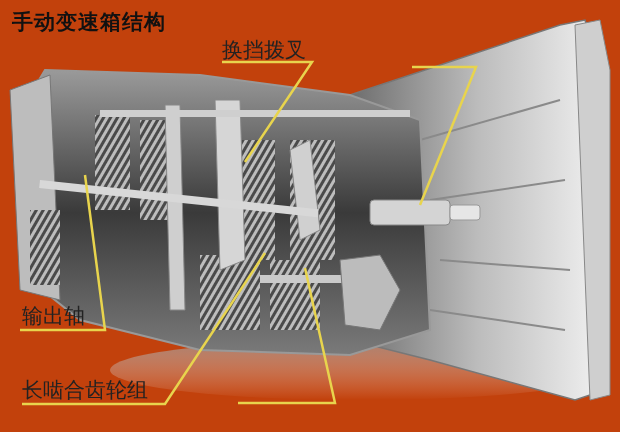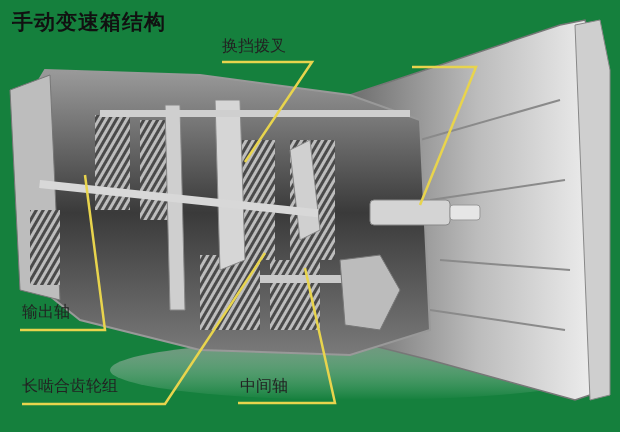--- a/index.html
+++ b/index.html
@@ -1,34 +1,34 @@
 <!DOCTYPE html>
 <html><head>
   <meta charset="utf-8">
   <style>
     html, body { margin: 0; padding: 0; background: #ffffff; }
     .canvas {
       position: relative;
       width: 620px;
       height: 432px;
       overflow: hidden;
-      background: #15803d;
+      background: #c2410c;
       font-family: "DejaVu Sans", "Liberation Sans", sans-serif;
     }
     .title {
       position: absolute;
       left: 12px; top: 8px;
       font-size: 21px;
       font-weight: bold;
       color: #111;
       letter-spacing: 1px;
     }
     .label {
       position: absolute;
-      font-size: 16px;
+      font-size: 21px;
       color: #222;
       white-space: nowrap;
     }
     .watermark {
       position: absolute;
       right: 10px; bottom: 6px;
       font-size: 15px;
       color: #c9c9c9;
       white-space: nowrap;
     }
@@ -104,15 +104,14 @@
       <polyline points="22,404 165,404 265,253"></polyline>
       <polyline points="238,403 335,403 305,268"></polyline>
     </g>
   </svg>
 
   <div class="title">手动变速箱结构</div>
 
   <div class="label" style="left:222px; top:36px;">换挡拨叉</div>
   <div class="label" style="left:22px; top:376px;">长啮合齿轮组</div>
   <div class="label" style="left:22px; top:302px;">输出轴</div>
-  <div class="label" style="left:240px; top:376px;">中间轴</div>
 
 </div>
 
 </body></html>

